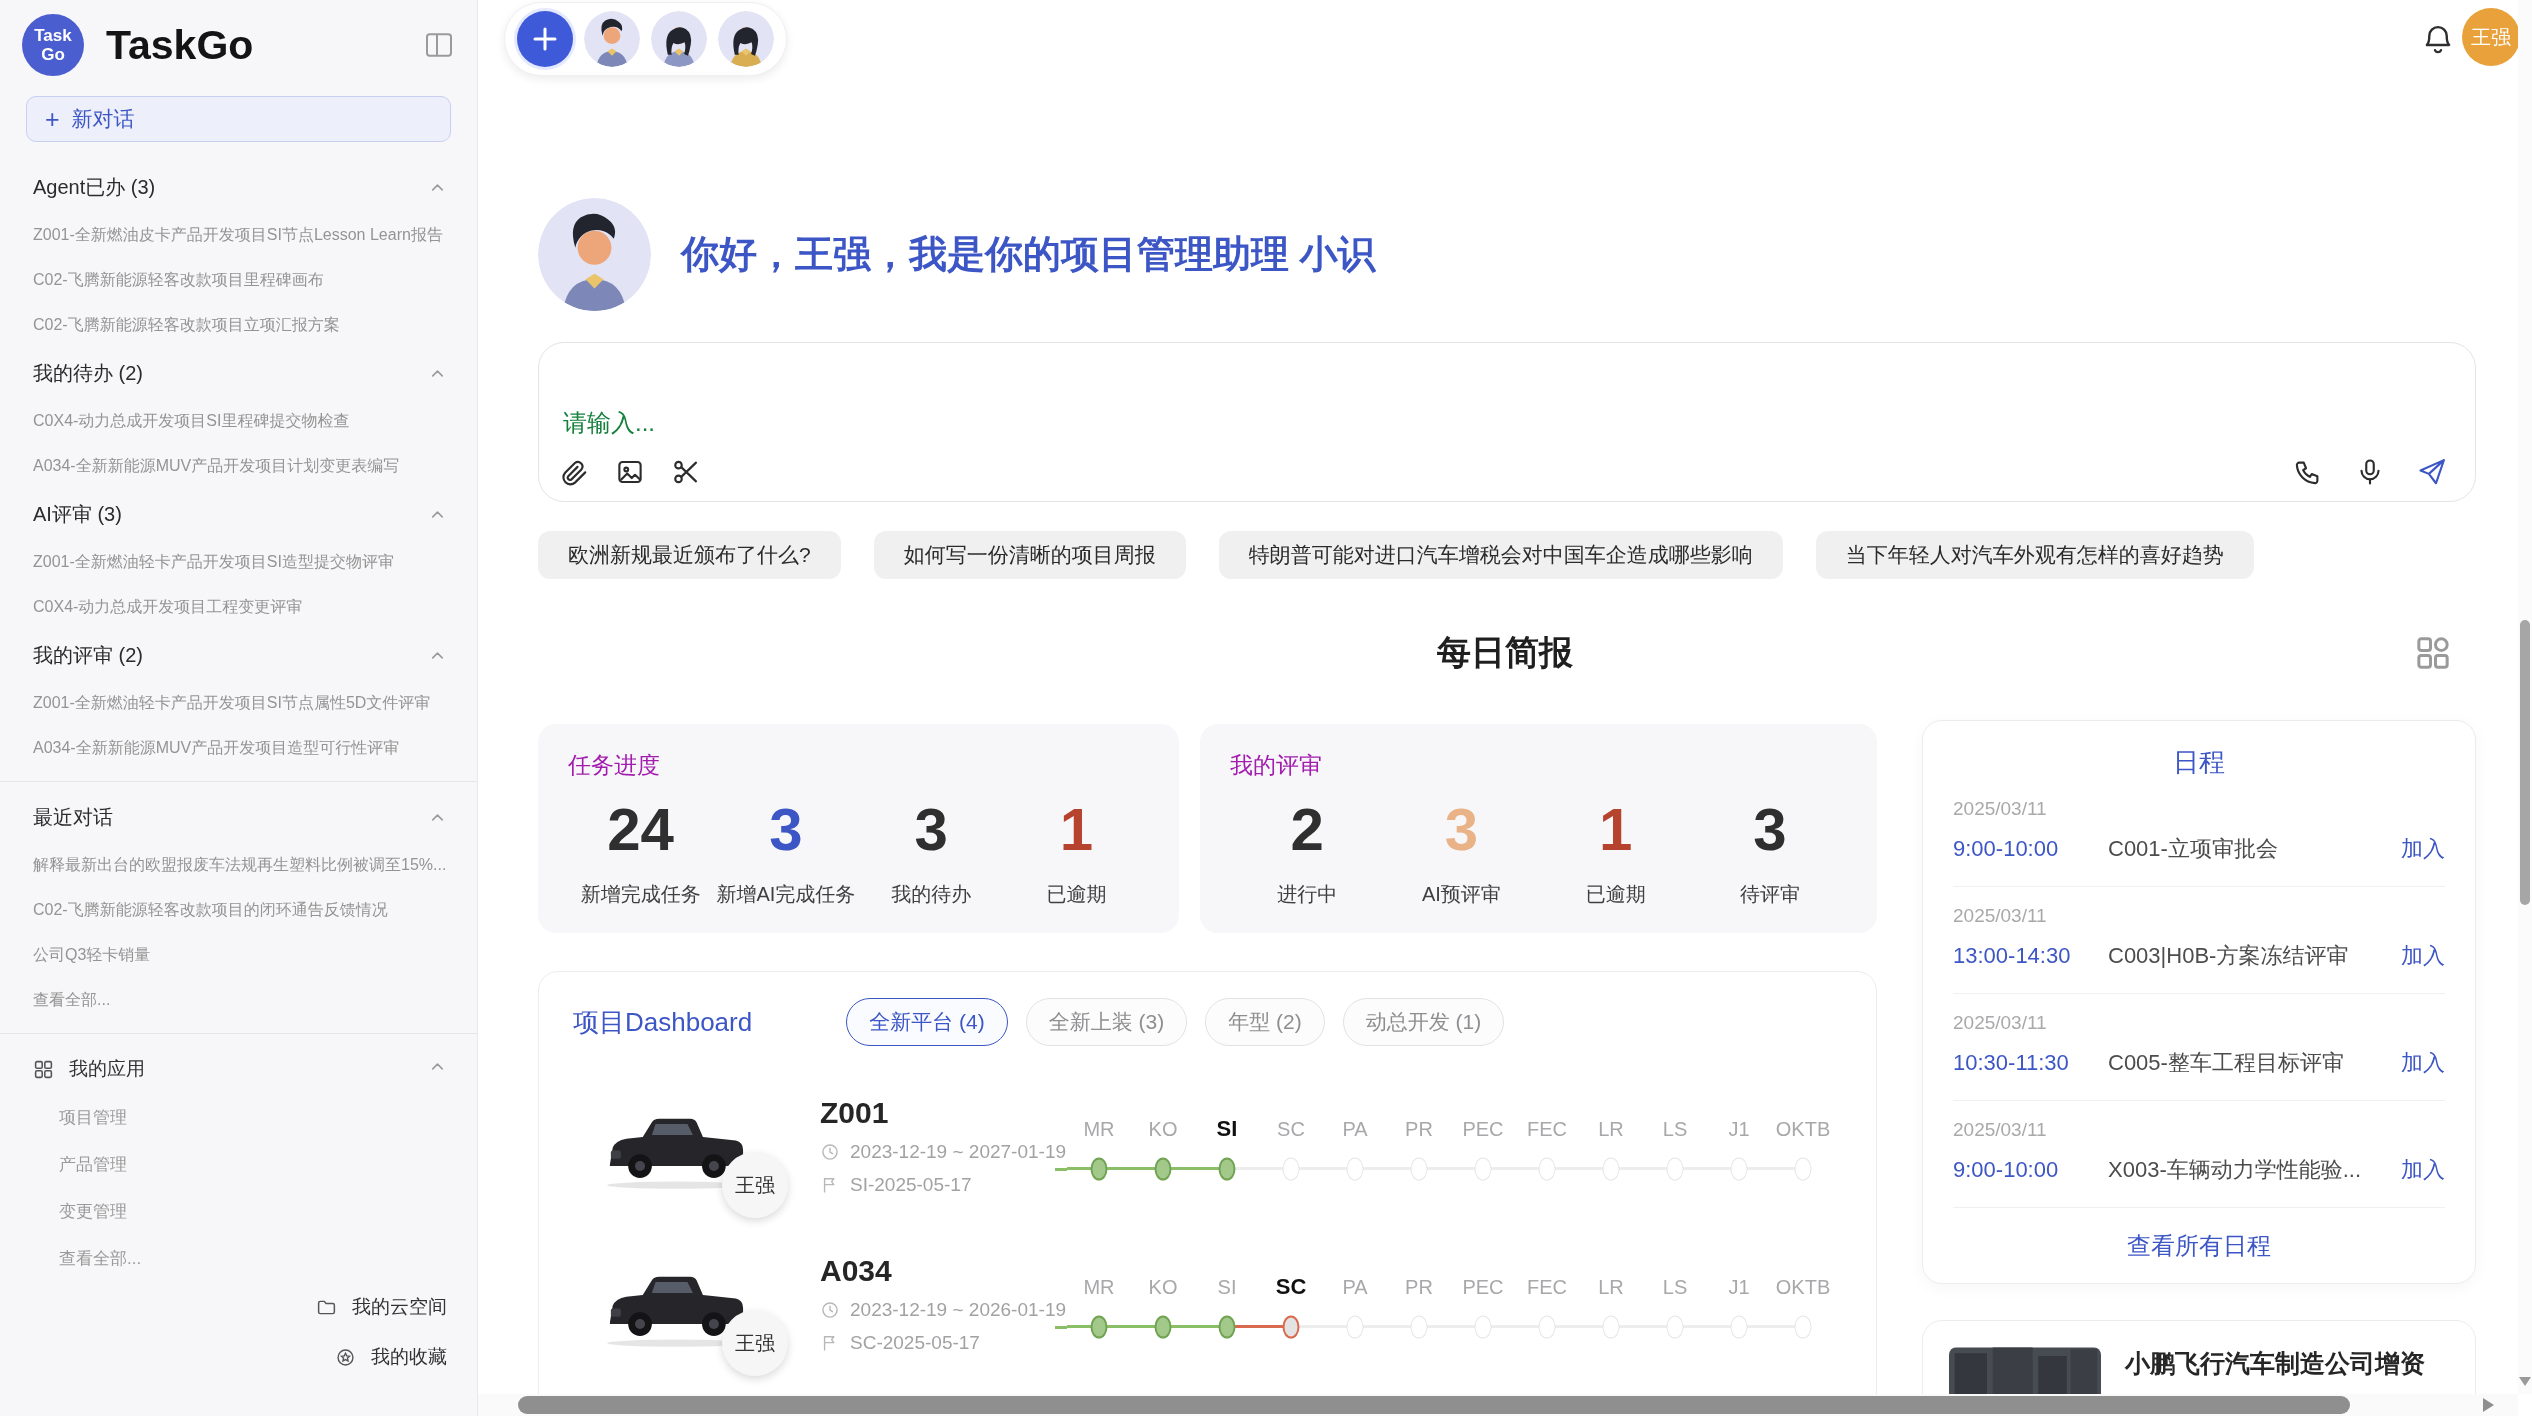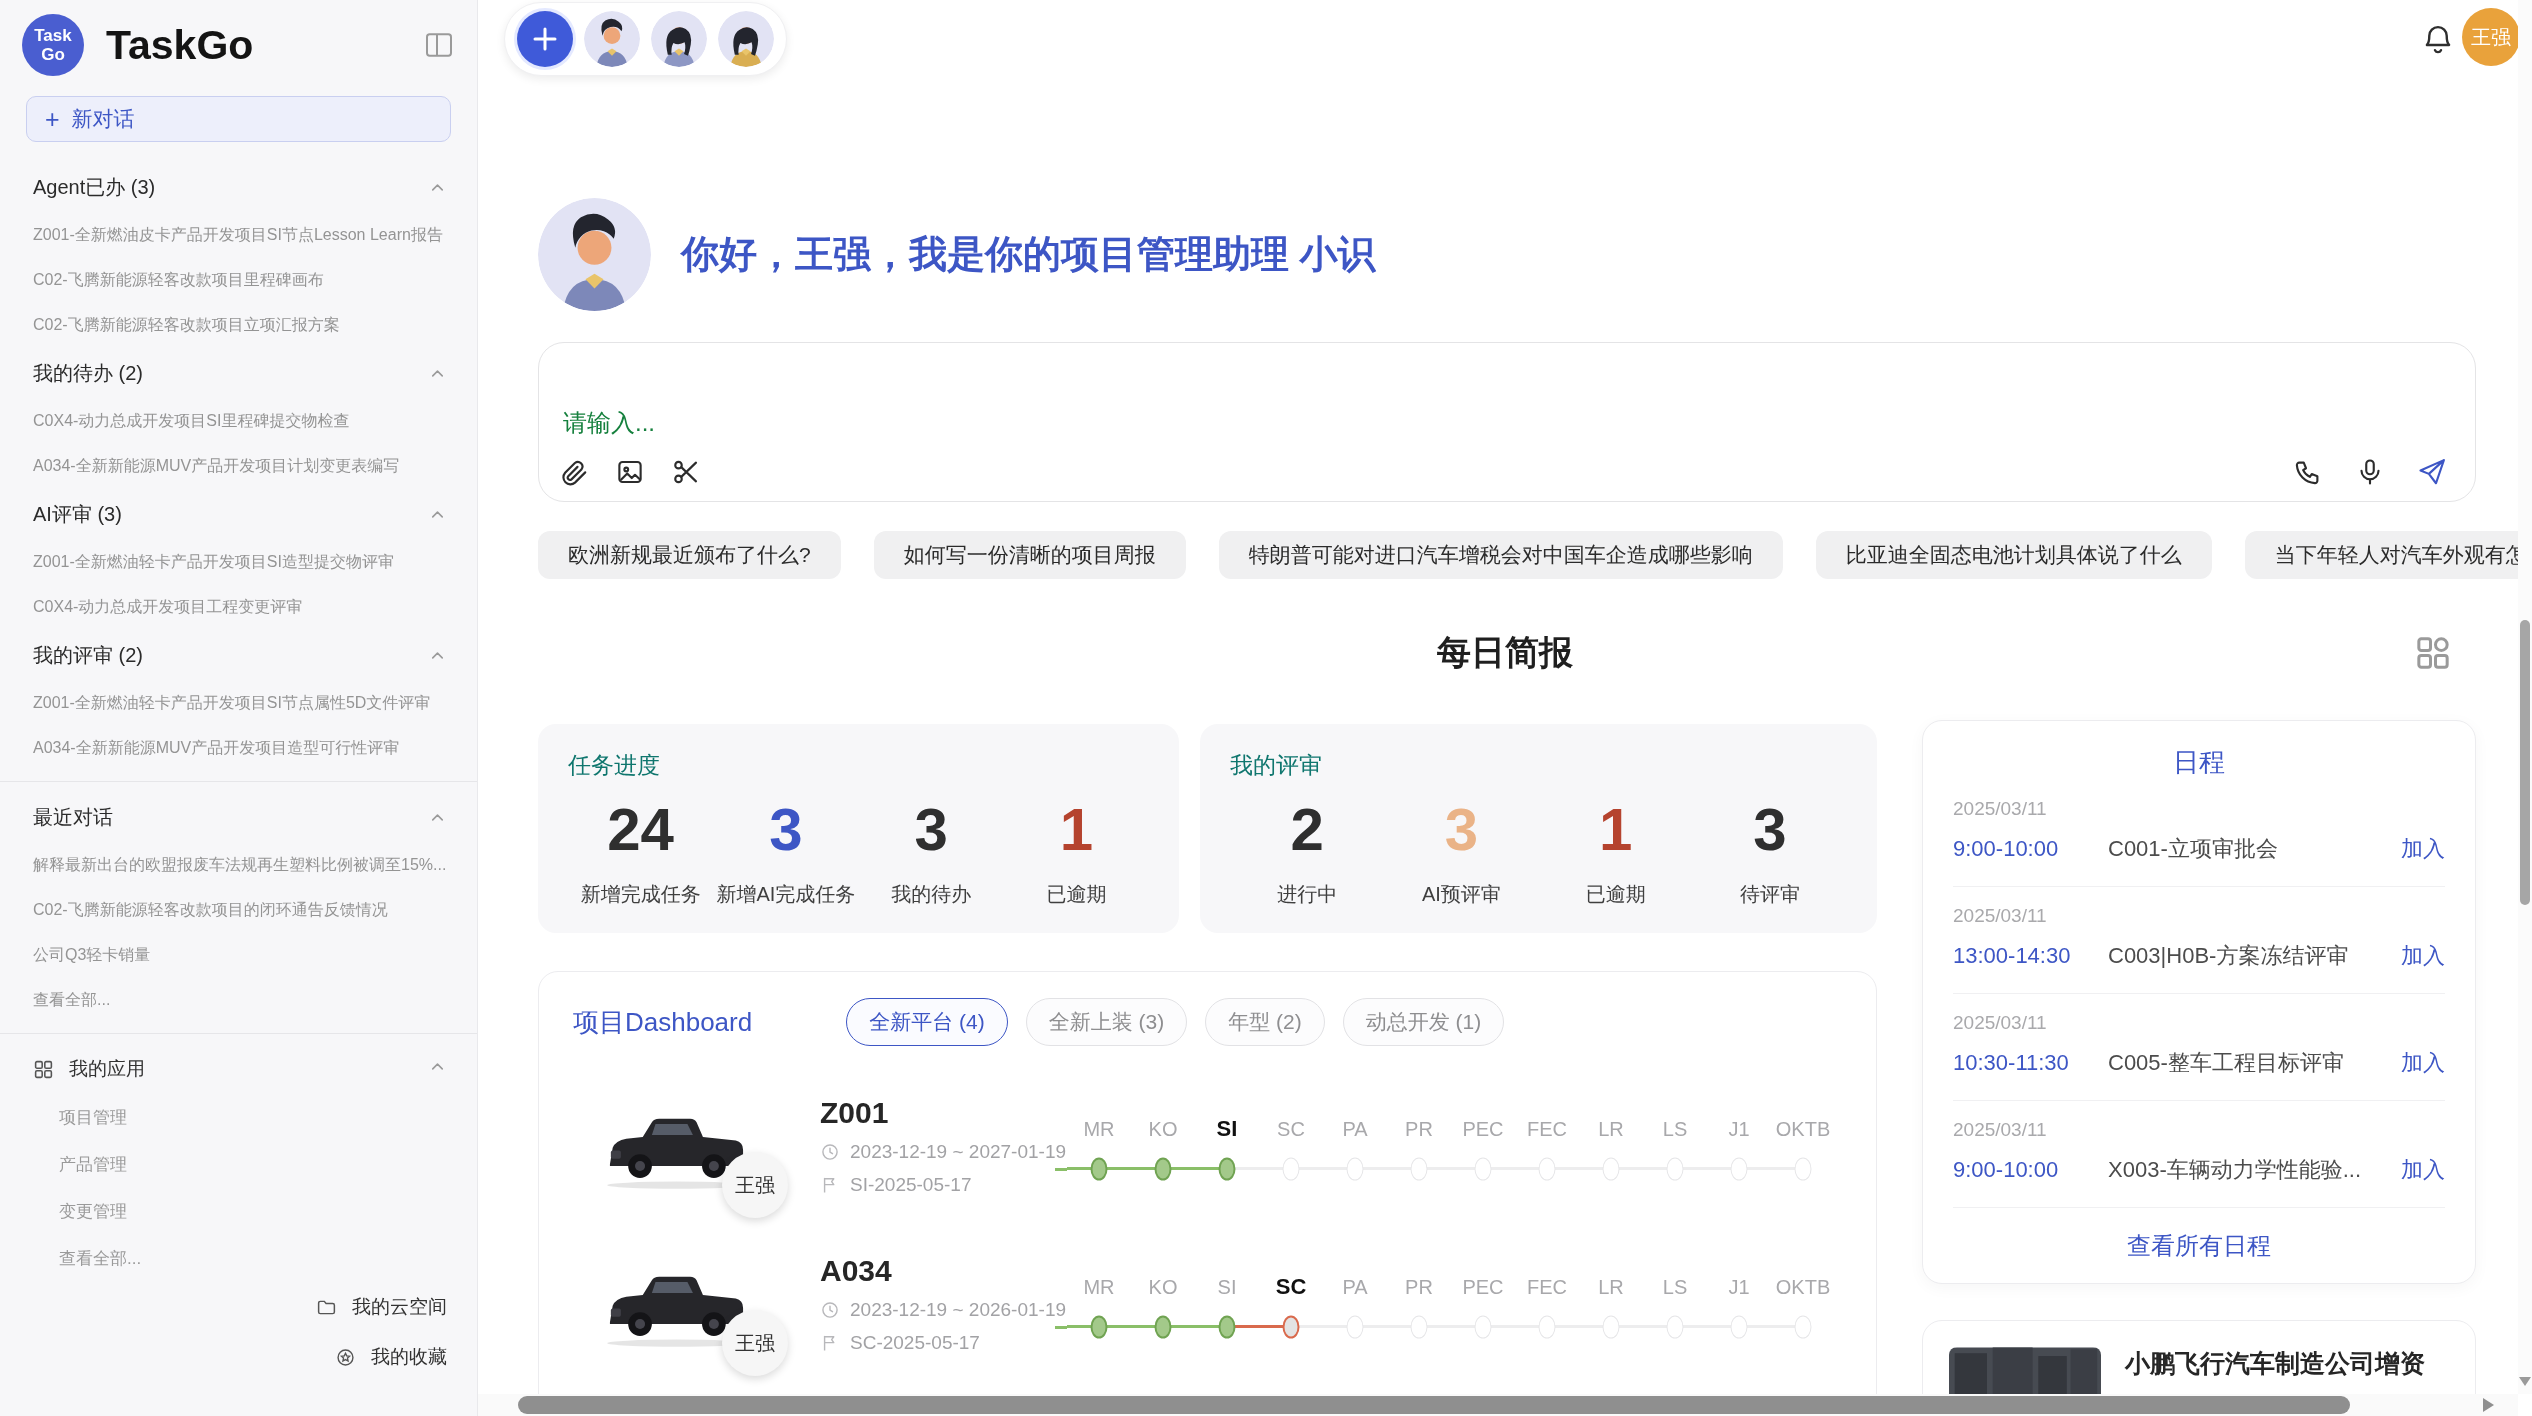--- a/index.html
+++ b/index.html
@@ -47,21 +47,21 @@
 
   .chips { position:absolute; left:60px; top:531px; display:flex; gap:33px; }
   .chip { height:48px; line-height:48px; padding:0 30px; background:#f0f0f1; border-radius:12px; font-size:21px; color:#2b2b2b; white-space:nowrap; cursor:pointer; }
 
   .briefing-title { position:absolute; left:0; top:630px; width:2054px; text-align:center; font-size:34px; font-weight:700; color:#1f1f1f; }
   .briefing-grid { position:absolute; left:1935px; top:633px; width:40px; height:40px; color:#9a9a9a; cursor:pointer; }
 
   .stat-card { position:absolute; top:724px; height:209px; background:#f7f7f9; border-radius:18px; padding:26px 30px; }
   .stat-card.c1 { left:60px; width:641px; }
   .stat-card.c2 { left:722px; width:677px; }
-  .sc-title { font-size:23px; color:#0f766e; }
+  .sc-title { font-size:23px; color:#a21caf; }
   .sc-row { display:flex; margin-top:14px; }
   .stat { flex:1; text-align:center; }
   .stat .val { font-size:60px; font-weight:600; line-height:70px; }
   .stat .lab { font-size:20px; color:#3f3f3f; margin-top:16px; }
 
   .sched-card { position:absolute; left:1444px; top:720px; width:554px; height:564px; background:#fff; border:1px solid #ececef; border-radius:20px; box-shadow:0 4px 16px rgba(0,0,0,.04); overflow:hidden; }
   .sched-title { text-align:center; font-size:26px; color:#3d56c5; padding-top:24px; }
   .sched-list { padding:0 30px; }
   .sched-item { padding:18px 0 22px 0; border-bottom:1px solid #f0f0f2; }
   .si-date { font-size:19px; color:#a9a9ac; }
@@ -331,21 +331,20 @@
       <span class="cb-ic send"><svg width="30" height="30" viewBox="0 0 24 24" fill="none" stroke="currentColor" stroke-width="1.7" stroke-linecap="round" stroke-linejoin="round">
             <path d="M21.5 2.5L2.8 10.8l6.7 2.7M21.5 2.5L15.2 21l-5.7-7.5M21.5 2.5L9.5 13.5"></path>
           </svg></span>
     </div>
   </div>
 
   <div class="chips" id="chips">
       <div class="chip">欧洲新规最近颁布了什么?</div>
       <div class="chip">如何写一份清晰的项目周报</div>
       <div class="chip">特朗普可能对进口汽车增税会对中国车企造成哪些影响</div>
-      <div class="chip">比亚迪全固态电池计划具体说了什么</div>
       <div class="chip">当下年轻人对汽车外观有怎样的喜好趋势</div>
     </div>
 
   <div class="briefing-title">每日简报</div>
   <div class="briefing-grid">
     <svg width="40" height="40" viewBox="0 0 24 24" fill="none" stroke="currentColor" stroke-width="1.8">
         <rect x="3.5" y="3.5" width="7" height="7" rx="1.5"></rect>
         <circle cx="17" cy="7" r="3.5"></circle>
         <rect x="3.5" y="13.5" width="7" height="7" rx="1.5"></rect>
         <rect x="13.5" y="13.5" width="7" height="7" rx="1.5"></rect>

